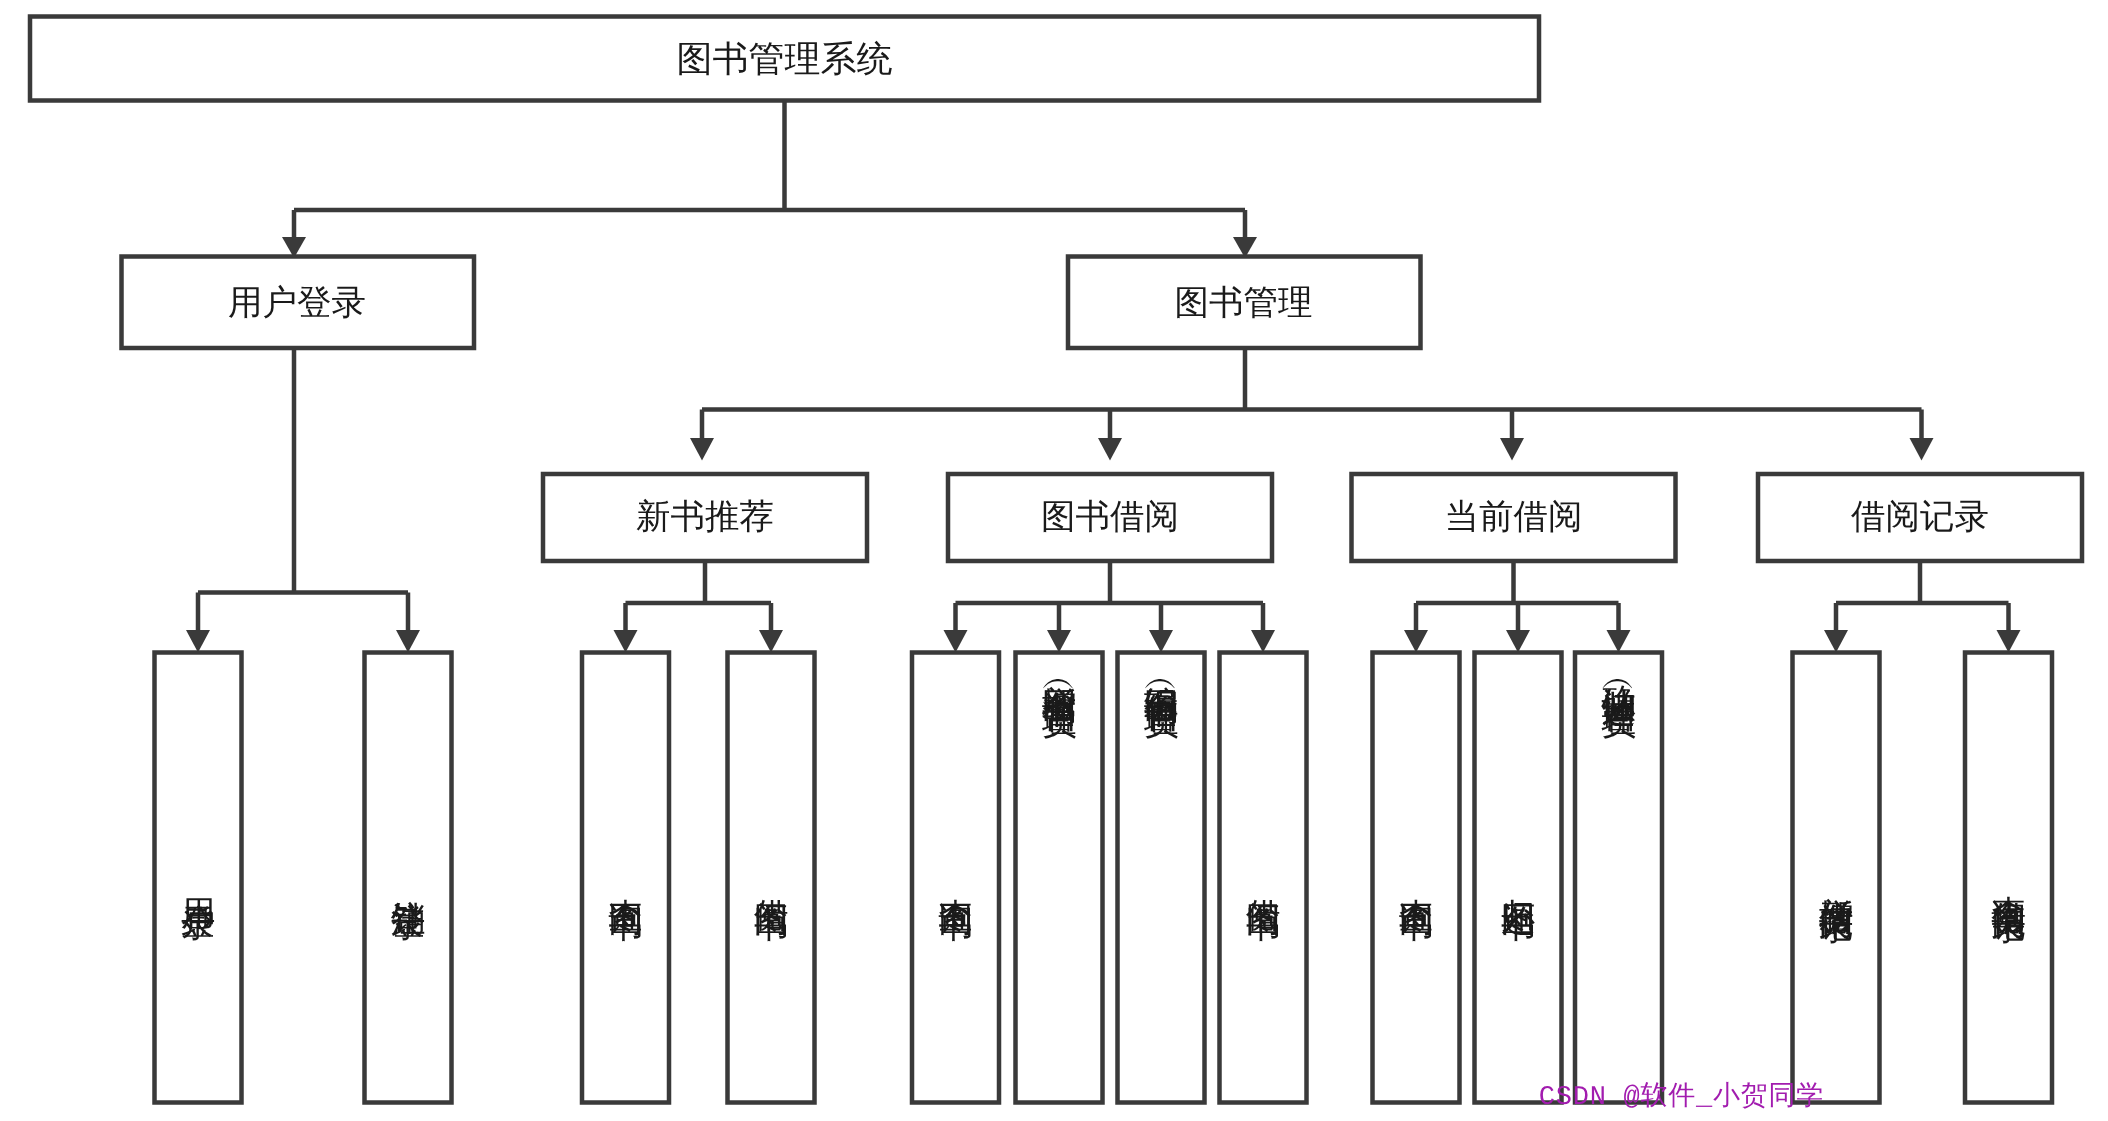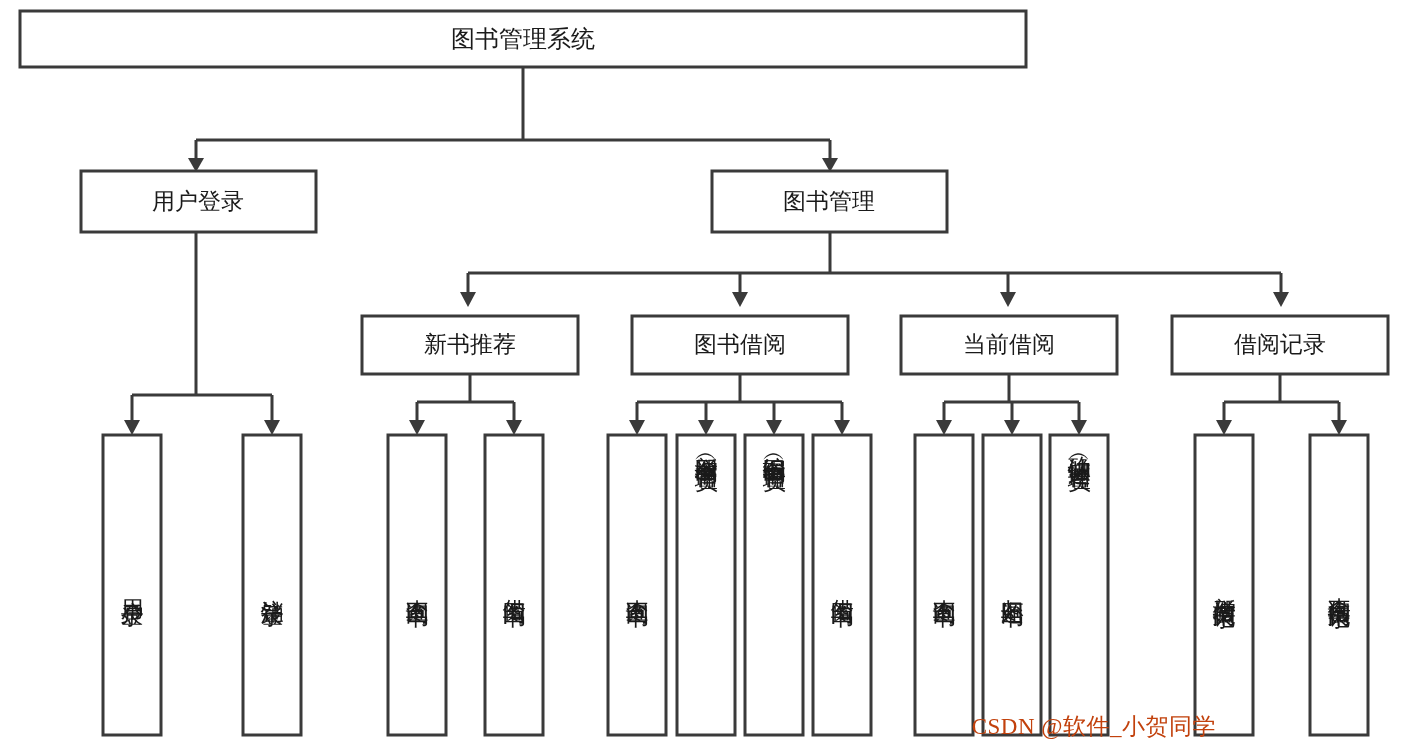--- a/index.html
+++ b/index.html
@@ -71,23 +71,23 @@
     font-size: 23px;
     line-height: 1.02;
     letter-spacing: 2px;
     color: #1a1a1a;
     white-space: nowrap;
   }
   .watermark {
     position: absolute;
     right: 14px;
     bottom: 5px;
-    font-family: Liberation Serif, serif;
-    font-size: 23px;
-    color: #c2410c;
+    font-family: Liberation Mono, monospace;
+    font-size: 18px;
+    color: #a21caf;
     letter-spacing: 0.5px;
     white-space: nowrap;
   }
 </style>
 </head>
 <body>
 
 <div id="diagram-root">
 
   <svg id="flowchart" viewBox="0 0 1405 747" xmlns="http://www.w3.org/2000/svg">

